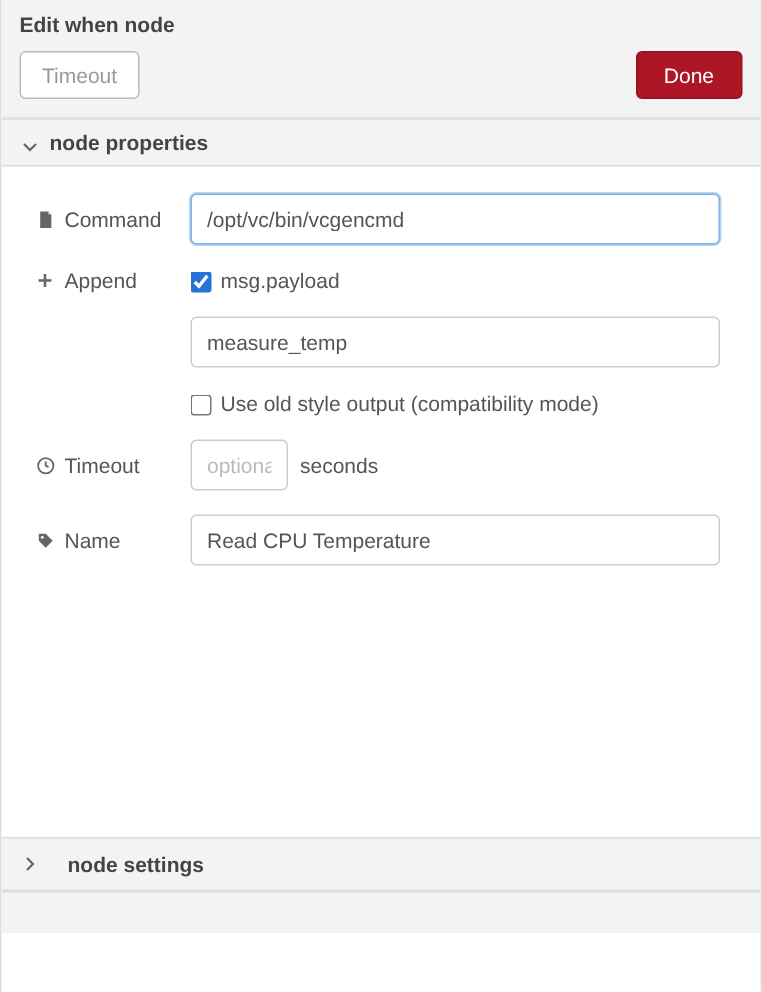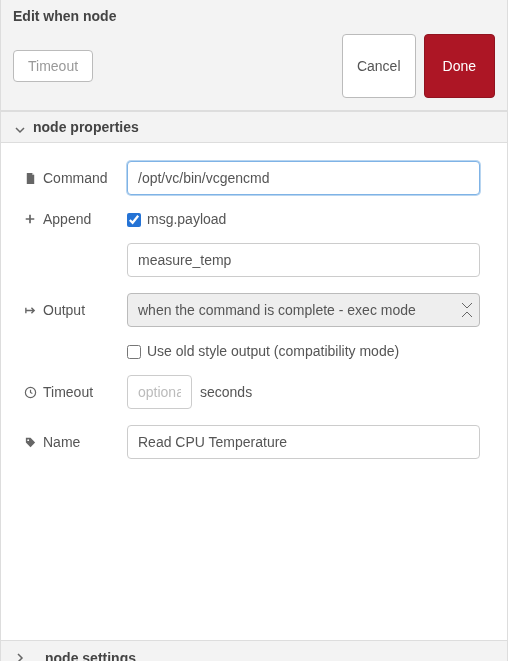--- a/index.html
+++ b/index.html
@@ -43,21 +43,21 @@
     color: #999;
   }
   .btn-cancel {
     color: #555;
     margin-right: 8px;
   }
   .btn-done {
     background: #ad1625;
     border: 1px solid #911320;
     color: #fff;
-    padding: 23px 18px;
+    padding: 7px 18px;
   }
   .right-btns { display:flex; }
   .section-header {
     background: #f3f3f3;
     border-top: 1px solid #ddd;
     border-bottom: 1px solid #ddd;
     padding: 7px 14px;
     font-size: 14px;
     font-weight: 600;
     color: #444;
@@ -187,21 +187,20 @@
   ::placeholder { color: #bbb; }
 </style>
 </head>
 <body>
 
 <div class="header">
   <div class="header-title">Edit when node</div>
   <div class="header-buttons">
     <button class="btn btn-delete">Timeout</button>
     <div class="right-btns">
-      <button class="btn btn-cancel">Cancel</button>
       <button class="btn btn-done">Done</button>
     </div>
   </div>
 </div>
 
 <div class="section-header">
   <span class="chev">
     <svg viewBox="0 0 10 10" width="10" height="10">
         <path d="M1 3 L5 7 L9 3" stroke="#666" stroke-width="1.5" fill="none"></path>
       </svg>
@@ -241,37 +240,20 @@
     </div>
   </div>
 
   <div class="form-row">
     <div class="form-label"></div>
     <div class="form-control">
       <input type="text" class="txt" value="measure_temp" style="">
     </div>
   </div>
 
-  <div class="form-row" style="margin-top:6px;">
-    <div class="form-label">
-      <span class="icon">
-        <svg viewBox="0 0 14 14" width="13" height="13">
-            <path d="M2 4v6M2 7h8M8 4l3 3-3 3" stroke="#666" stroke-width="1.5" fill="none"></path>
-          </svg>
-      </span>
-      <span>Output</span>
-    </div>
-    <div class="form-control">
-      <div class="select-wrap">
-        <select class="sel">
-          <option>when the command is complete - exec mode</option>
-        </select>
-      </div>
-    </div>
-  </div>
 
   <div class="form-row">
     <div class="form-label"></div>
     <div class="form-control checkbox-row">
       <input type="checkbox" style="">
       <span class="checkbox-label">Use old style output (compatibility mode)</span>
     </div>
   </div>
 
   <div class="form-row" style="margin-top:6px;">

